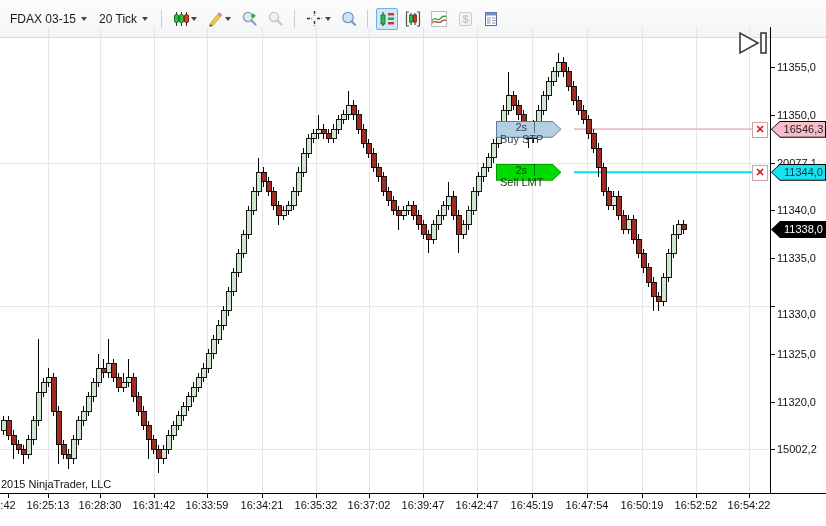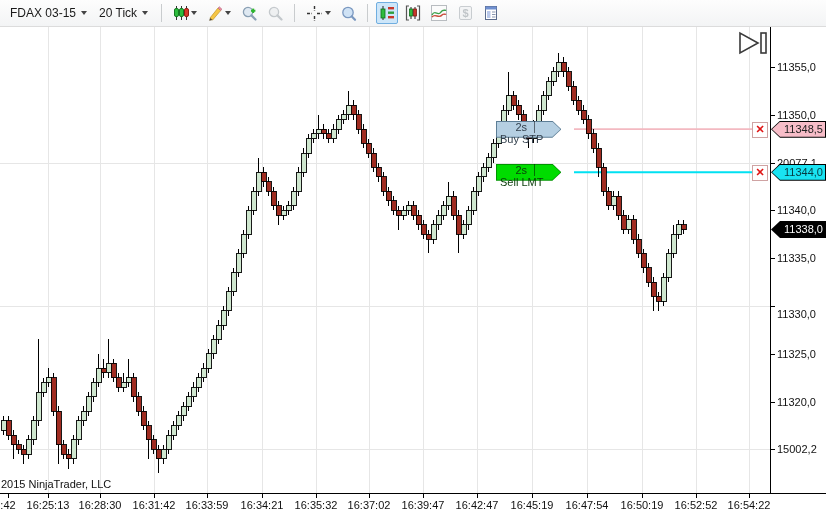--- a/index.html
+++ b/index.html
@@ -1,19 +1,19 @@
 <!DOCTYPE html>
 <html><head>
 <meta charset="utf-8">
 <style>
   html,body{margin:0;padding:0;background:#fff;}
   #window{position:relative;width:826px;height:526px;overflow:hidden;background:#fff;
     font-family:"Liberation Sans",sans-serif;-webkit-font-smoothing:antialiased;}
   
-  #toolbar{position:absolute;left:0;top:0;width:826px;height:27px;
+  #toolbar{position:absolute;left:0;top:0;width:826px;height:38px;
     background:linear-gradient(#fdfdfd,#f3f4f5);border-bottom:1px solid #dcdcdc;
     display:flex;align-items:center;padding-left:6px;box-sizing:border-box;gap:2px;}
   .tb-select{display:flex;align-items:center;gap:5px;padding:2px 6px 2px 4px;border-radius:2px;cursor:default;}
   .tb-select .txt{font-size:12px;color:#1a1a1a;}
   .caret{width:0;height:0;border-left:3.5px solid transparent;border-right:3.5px solid transparent;
     border-top:4px solid #444;display:inline-block;}
   .tb-sep{width:1px;height:18px;background:#c9ccce;margin:0 5px;}
   .tb-btn{display:flex;align-items:center;justify-content:center;width:22px;height:22px;
     background:transparent;border:1px solid transparent;padding:0;margin:0 1px;}
   .tb-btn.withcaret{width:30px;gap:2px;}
@@ -519,21 +519,21 @@
         <div class="bg2" style="background: rgb(181, 207, 226);"></div>
         <div class="tc">
           <span class="dur">2s</span>
           <span class="lbl">Buy STP</span>
         </div>
       </div>
       <div class="x-btn" style="top: 121.64px;">✕</div>
       <div class="axis-tag" style="top: 120.64px; color: rgb(34, 34, 34);">
         <div class="bg" style="background: rgb(0, 0, 0);"></div>
         <div class="bg2" style="background: rgb(247, 189, 200);"></div>
-        <div class="t">11348,5</div>
+        <div class="t">16546,3</div>
       </div>
       <div class="order-tag" style="left: 496px; top: 163.66px; color: rgb(10, 61, 10);">
         <div class="bg" style="background: rgb(0, 150, 0);"></div>
         <div class="bg2" style="background: rgb(0, 220, 0);"></div>
         <div class="tc">
           <span class="dur">2s</span>
           <span class="lbl">Sell LMT</span>
         </div>
       </div>
       <div class="x-btn" style="top: 164.66px;">✕</div>

